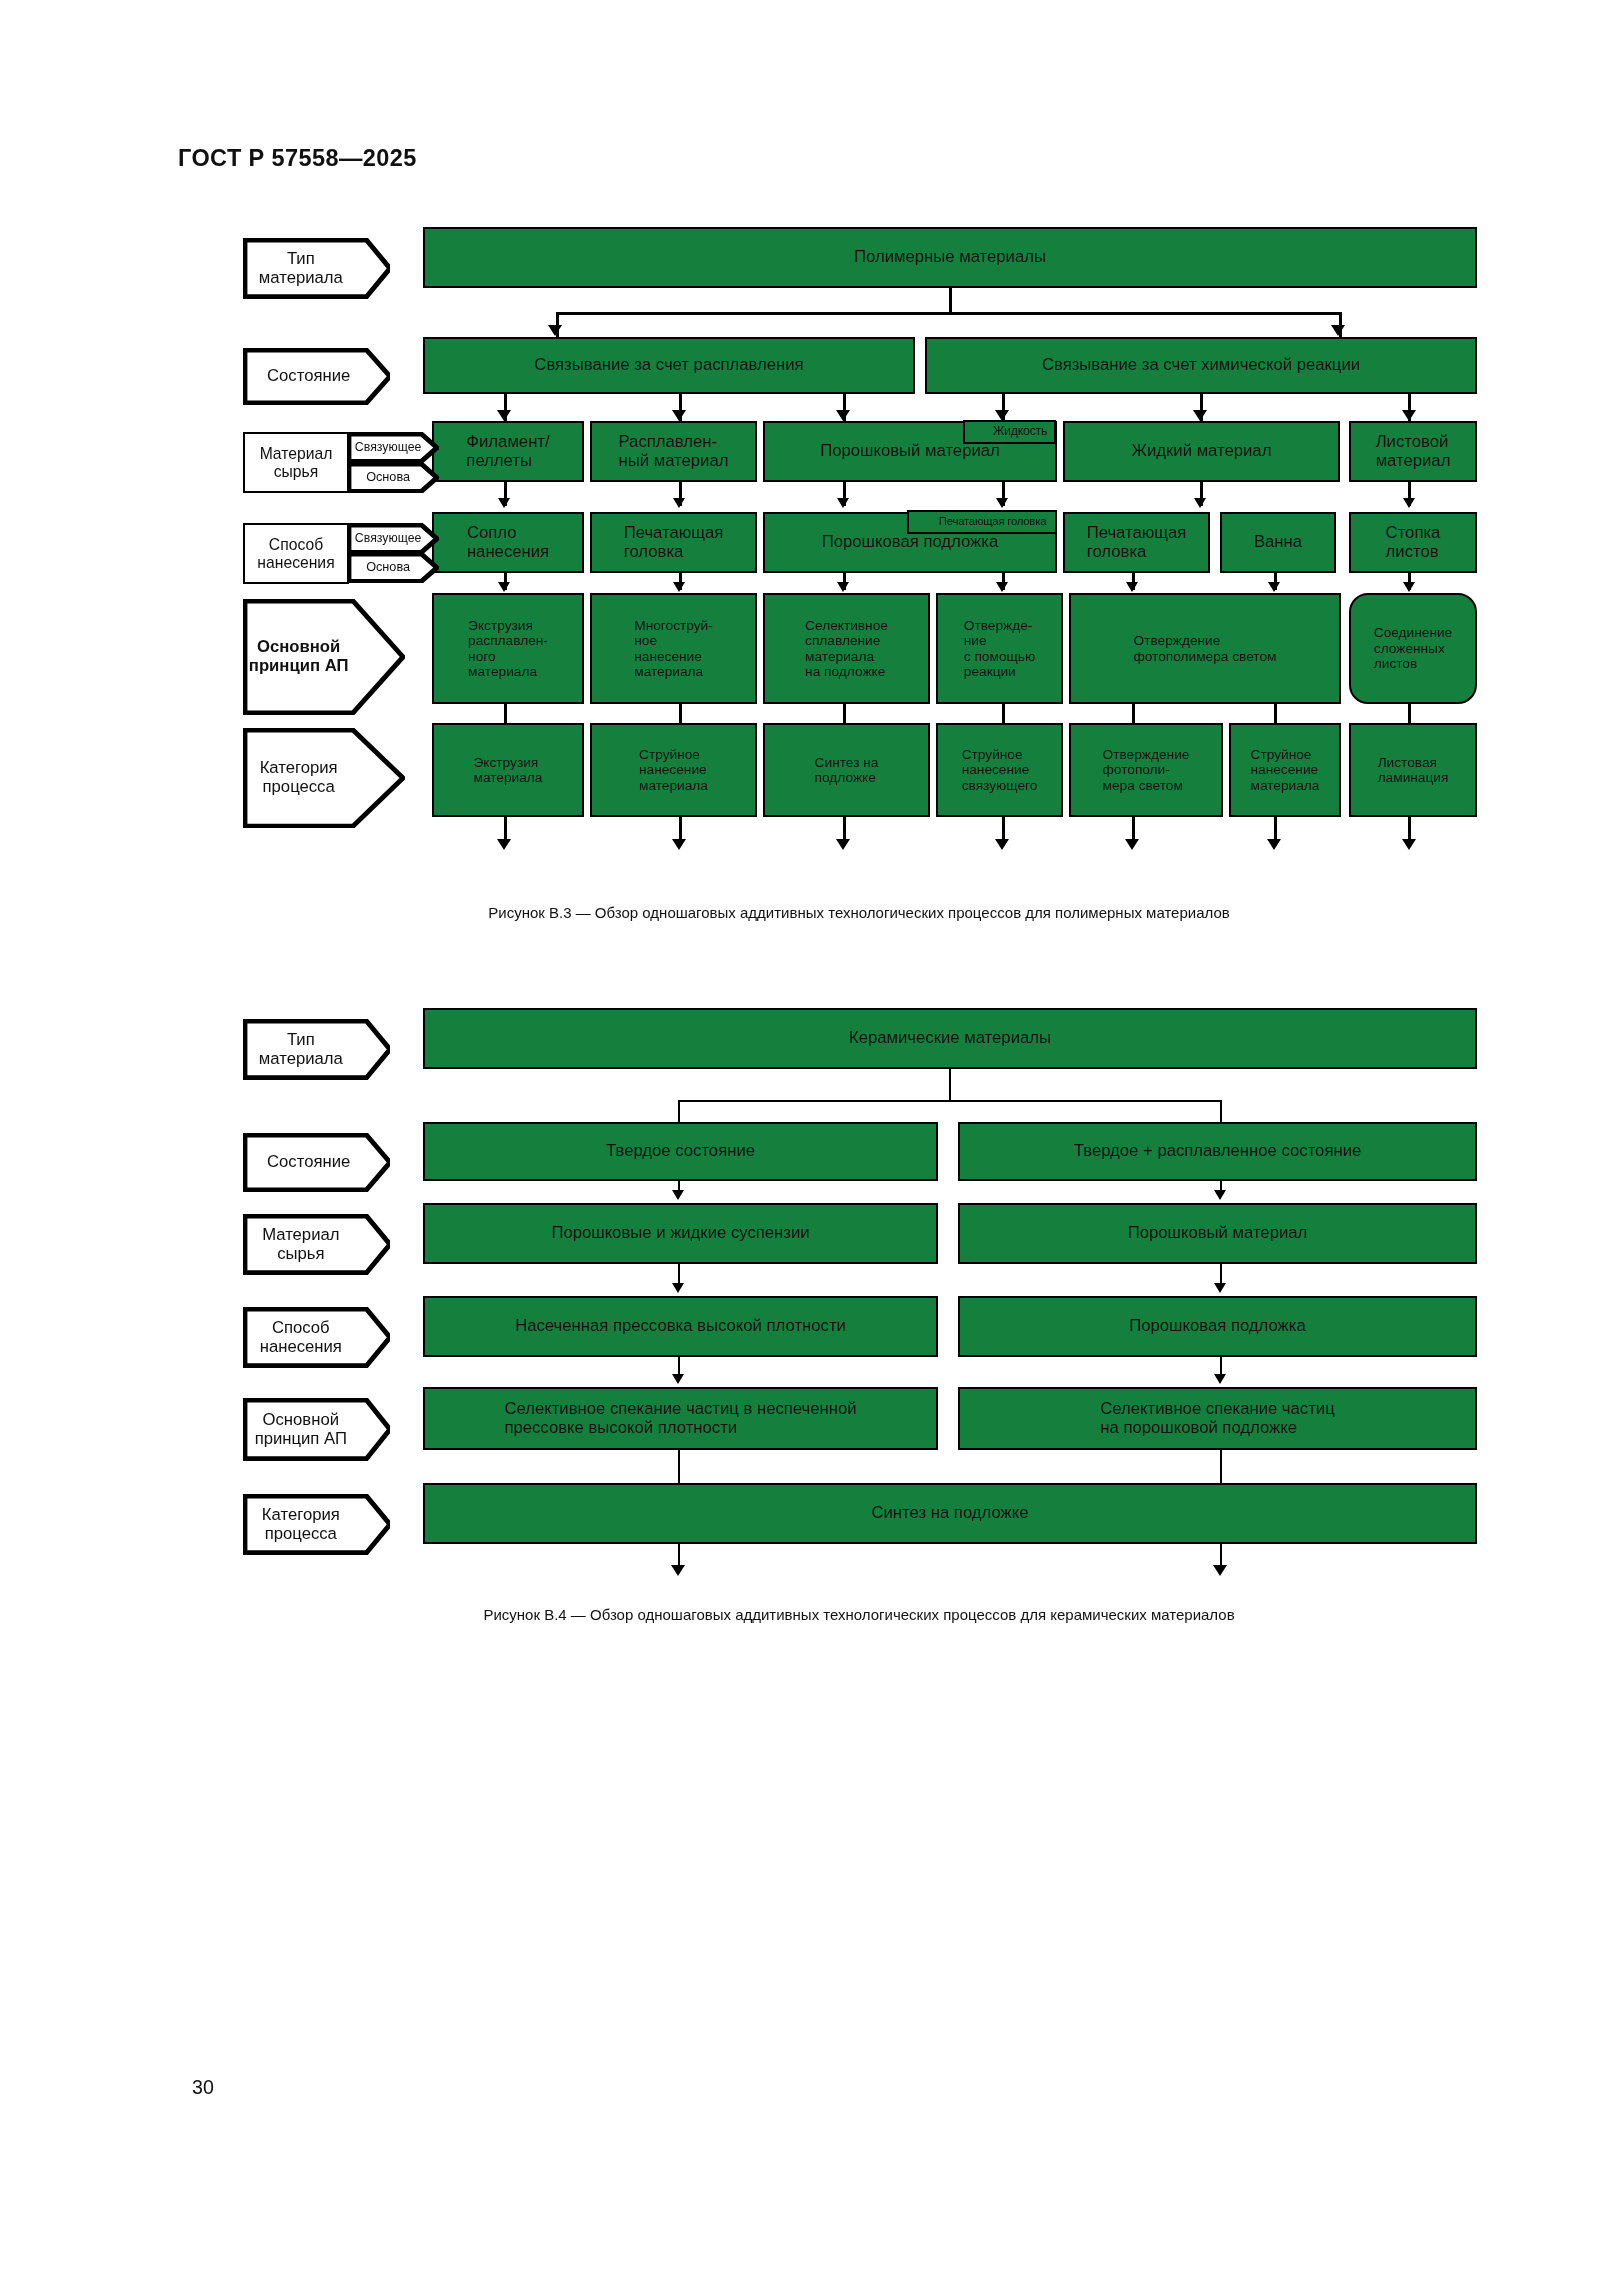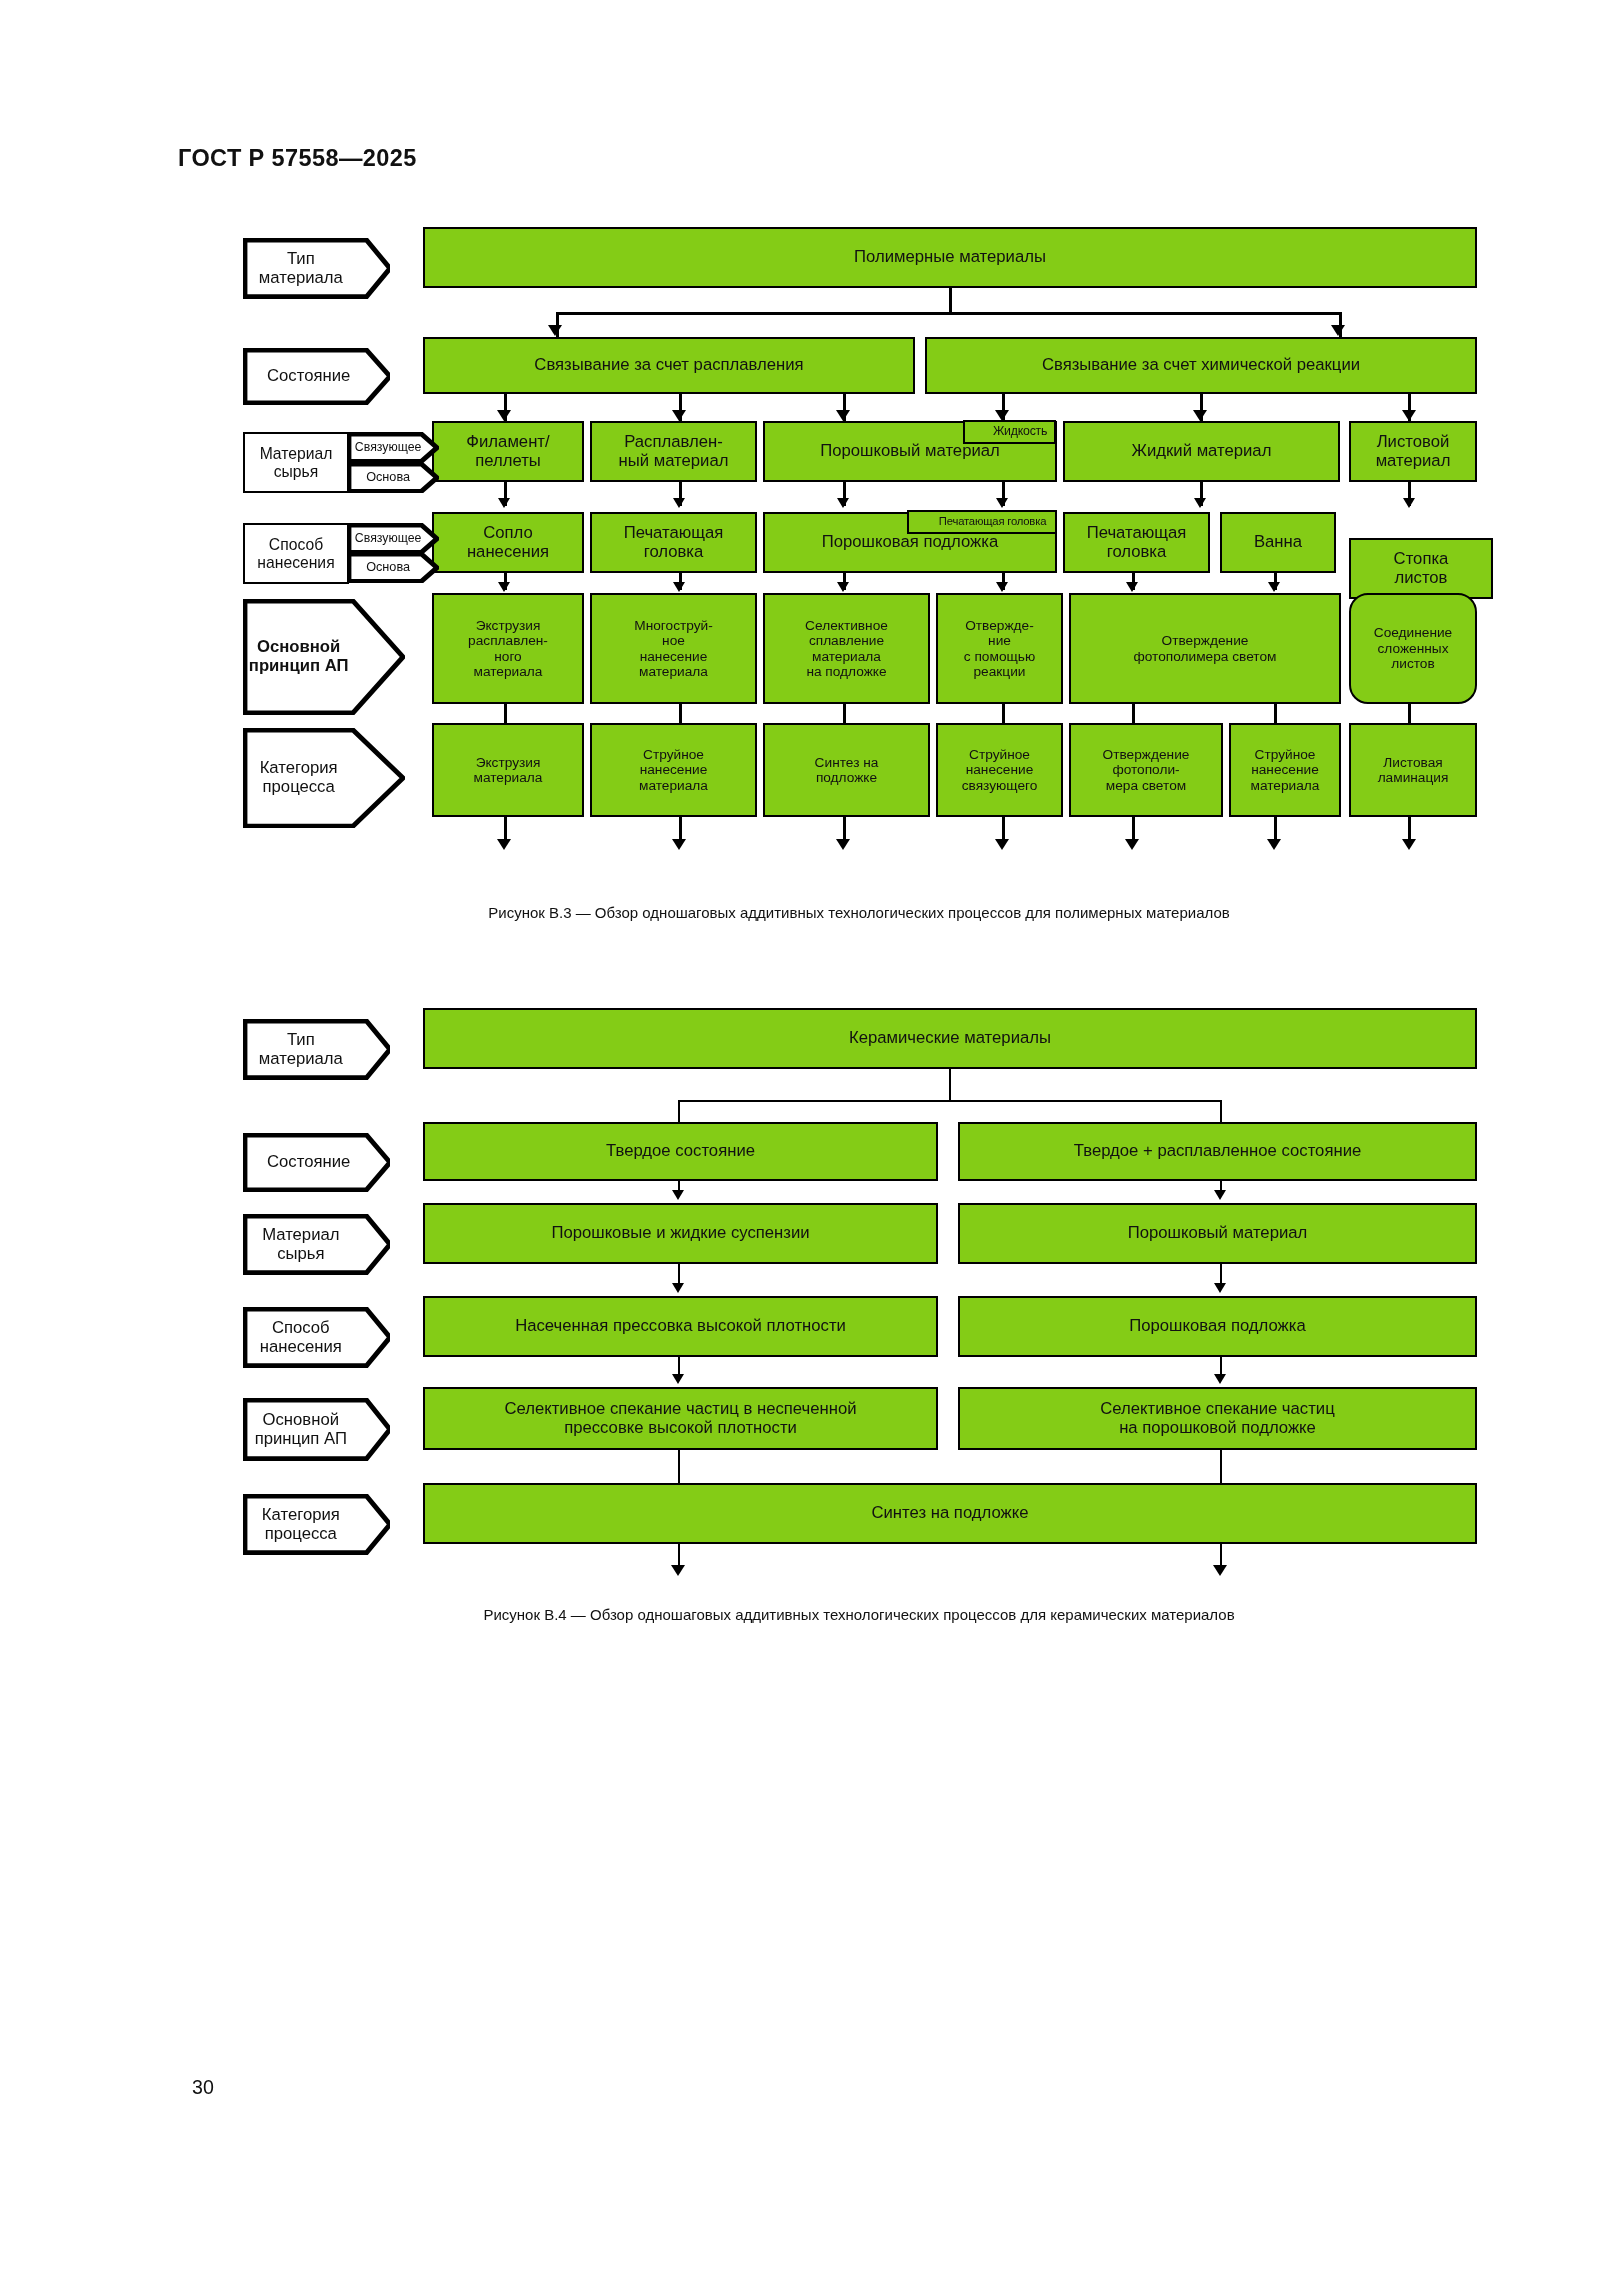--- a/index.html
+++ b/index.html
@@ -33,23 +33,22 @@
   #cap-b3 { top:904px; }
   #cap-b4 { top:1606px; }
 
   
   .diagram { position:absolute; }
 
   .box {
     position:absolute;
     box-sizing:border-box;
     border:2.5px solid #000;
-    background:#84cc16;
+    background:#15803d;
     display:flex; align-items:center; justify-content:center;
-    text-align:center;
     font-size:16.7px;
     line-height:1.12;
     padding:1px 2.9px;
     z-index:3;
   }
   .box.thin { border-width:2px; }
   .box.sm { font-size:13.7px; }
   .box.xs { font-size:12.3px; letter-spacing:-0.2px;padding-left:24px; }
 
   
@@ -248,21 +247,21 @@
 
     <div class="box" style="left:432px;top:512px;width:152px;height:61px;white-space:pre-line;">Сопло
 нанесения</div>
     <div class="box" style="left:590px;top:512px;width:167px;height:61px;white-space:pre-line;">Печатающая
 головка</div>
     <div class="box" style="left:763px;top:512px;width:294px;height:61px;">Порошковая подложка</div>
     <div class="box thin xs" style="left:907px;top:510px;width:150px;height:23.5px;z-index:5;font-size:11.3px;">Печатающая головка</div>
     <div class="box" style="left:1063px;top:512px;width:147px;height:61px;white-space:pre-line;">Печатающая
 головка</div>
     <div class="box thin" style="left:1220px;top:512px;width:116px;height:61px;">Ванна</div>
-    <div class="box" style="left:1349px;top:512px;width:144px;height:61px;white-space:pre-line;margin-top:26px;">Стопка
+    <div class="box" style="left:1349px;top:512px;width:128px;height:61px;white-space:pre-line;">Стопка
 листов</div>
 
     <div class="ln v" style="left:504px;top:572px;height:17.6px;"></div>
     <div class="ln v" style="left:679px;top:572px;height:17.6px;"></div>
     <div class="ln v" style="left:843px;top:572px;height:17.6px;"></div>
     <div class="ln v" style="left:1002px;top:572px;height:17.6px;"></div>
     <div class="ln v" style="left:1132px;top:572px;height:17.6px;"></div>
     <div class="ln v" style="left:1274px;top:572px;height:17.6px;"></div>
     <div class="ln v" style="left:1408px;top:572px;height:17.6px;"></div>
     <div class="arrowhead sm2" style="left:498px;top:582px;"></div>

